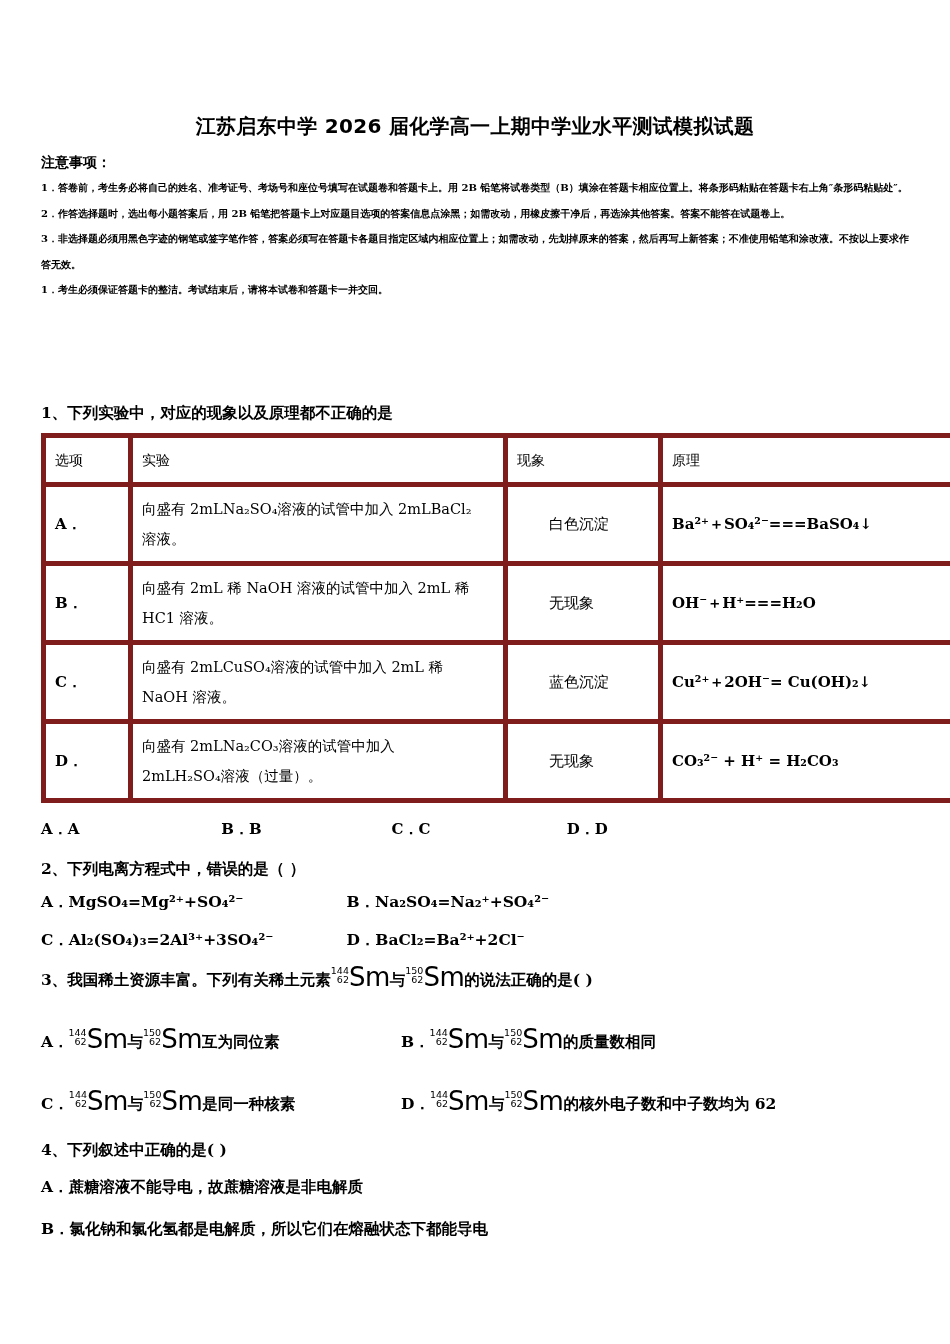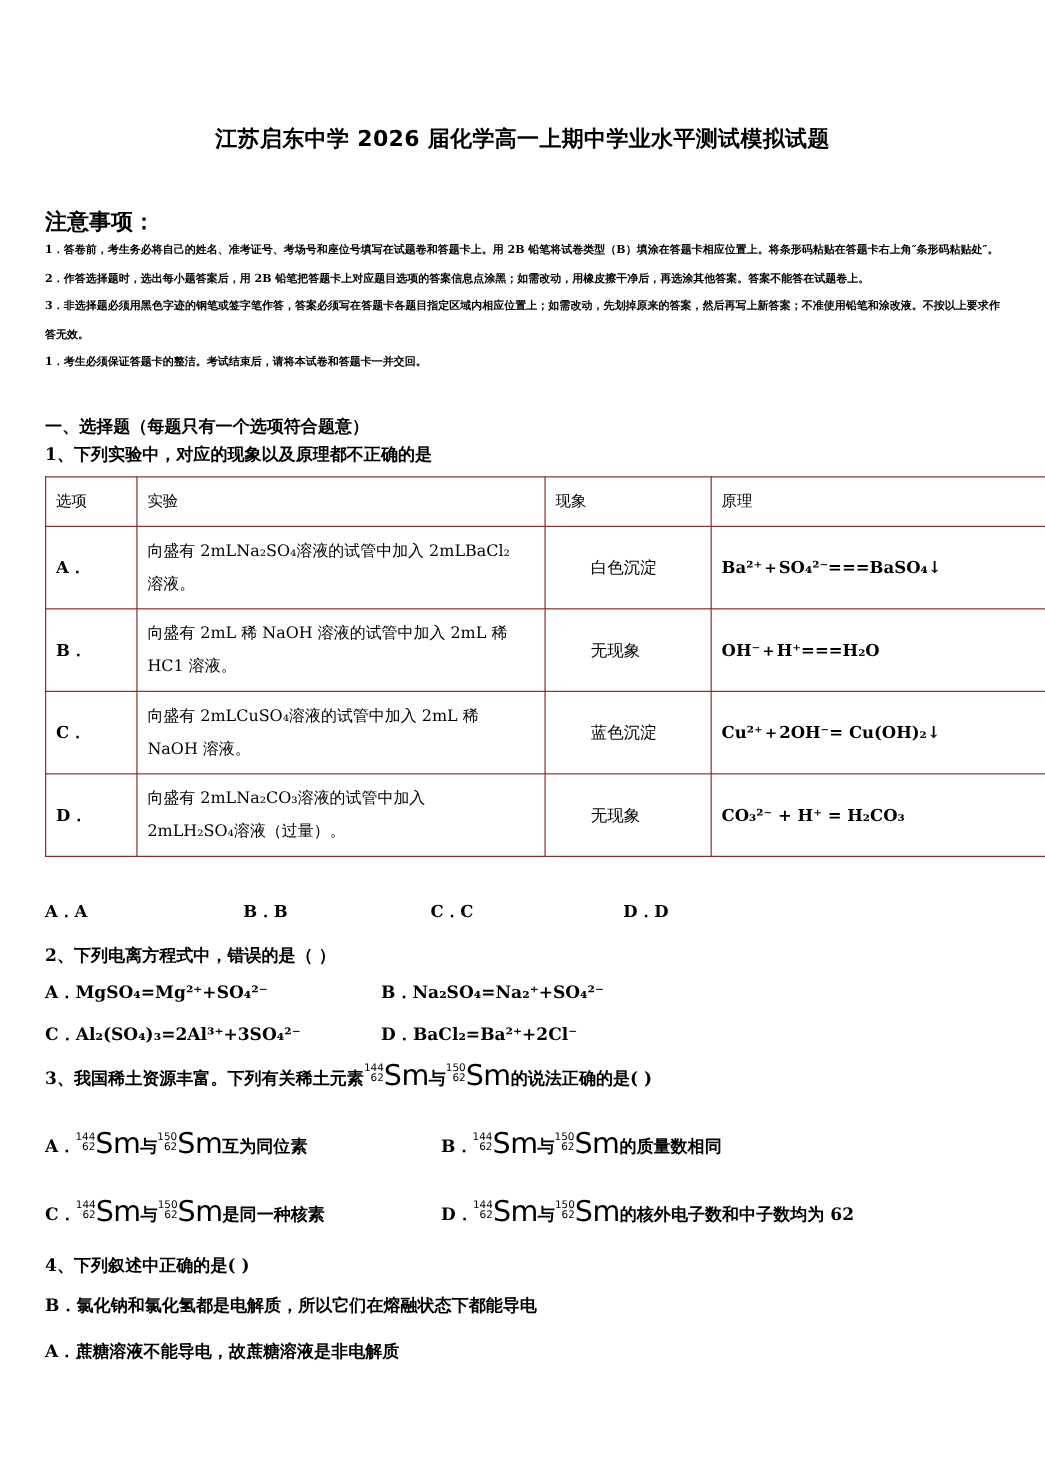--- a/index.html
+++ b/index.html
@@ -32,25 +32,24 @@
     font-weight: bold;
     letter-spacing: 0.3px;
   }
   .notice-block {
     position: absolute;
     left: 41px;
     top: 150px;
     width: 868px;
   }
   .notice-head {
-    font-size: 20px;
+    font-size: 14px;
     font-weight: bold;
     line-height: 25px;
     font-family: Liberation Sans, sans-serif;
-    margin-top: 40px;
   }
   .notice-line {
     font-size: 10px;
     font-weight: bold;
     line-height: 25.5px;
     font-family: "DejaVu Serif", "Liberation Serif", serif;
     text-align: justify;
   }
   .section-head {
     position: absolute;
@@ -72,21 +71,21 @@
   }
   table.exp-table {
     position: absolute;
     left: 41px;
     top: 433px;
     width: 860px;
     border-collapse: collapse;
     table-layout: fixed;
   }
   table.exp-table td {
-    border: 1px solid #7f1d1d;
+    border: 5px solid #7f1d1d;
     vertical-align: middle;
     padding: 7px 9px;
     font-family: "DejaVu Serif", "Liberation Serif", serif;
     font-size: 14px;
     line-height: 30px;
   }
   td.col-opt { width: 64px; }
   td.col-exp { width: 352px; }
   td.col-phe { width: 132px; }
   td.col-pri { width: 312px; }
@@ -174,21 +173,20 @@
   <div class="doc-title">江苏启东中学 2026 届化学高一上期中学业水平测试模拟试题</div>
 
   <div class="notice-block">
     <div class="notice-head">注意事项：</div>
     <div class="notice-line">1．答卷前，考生务必将自己的姓名、准考证号、考场号和座位号填写在试题卷和答题卡上。用 2B 铅笔将试卷类型（B）填涂在答题卡相应位置上。将条形码粘贴在答题卡右上角″条形码粘贴处″。</div>
     <div class="notice-line">2．作答选择题时，选出每小题答案后，用 2B 铅笔把答题卡上对应题目选项的答案信息点涂黑；如需改动，用橡皮擦干净后，再选涂其他答案。答案不能答在试题卷上。</div>
     <div class="notice-line">3．非选择题必须用黑色字迹的钢笔或签字笔作答，答案必须写在答题卡各题目指定区域内相应位置上；如需改动，先划掉原来的答案，然后再写上新答案；不准使用铅笔和涂改液。不按以上要求作答无效。</div>
     <div class="notice-line">1．考生必须保证答题卡的整洁。考试结束后，请将本试卷和答题卡一并交回。</div>
   </div>
 
-  <div class="section-head">一、选择题（每题只有一个选项符合题意）</div>
 
   <div class="q1-stem">1、下列实验中，对应的现象以及原理都不正确的是</div>
 
   <table class="exp-table">
     <tbody>
       <tr>
         <td class="col-opt hdr-cell">选项</td>
         <td class="col-exp hdr-cell">实验</td>
         <td class="col-phe hdr-cell">现象</td>
         <td class="col-pri hdr-cell">原理</td>
@@ -300,17 +298,17 @@
       </div>
       <div class="opt-cell-r q-stem" style="line-height:30px;">
         <span>D．</span><span class="isotope"><span class="nums"><span class="mass">144</span><span class="atomic">62</span></span><span class="sym">Sm</span></span><span>与</span><span class="isotope"><span class="nums"><span class="mass">150</span><span class="atomic">62</span></span><span class="sym">Sm</span></span><span>的核外电子数和中子数均为 62</span>
       </div>
     </div>
 
   </div>
 
   <div class="qblock" style="top:1134px;">
     <div class="q-stem" style="line-height:32px;">4、下列叙述中正确的是(      )</div>
+    <div class="q-stem" style="line-height:42px;">A．蔗糖溶液不能导电，故蔗糖溶液是非电解质</div>
     <div class="q-stem" style="line-height:42px;">B．氯化钠和氯化氢都是电解质，所以它们在熔融状态下都能导电</div>
-    <div class="q-stem" style="line-height:42px;">A．蔗糖溶液不能导电，故蔗糖溶液是非电解质</div>
   </div>
 
 </div>
 
 </body></html>

